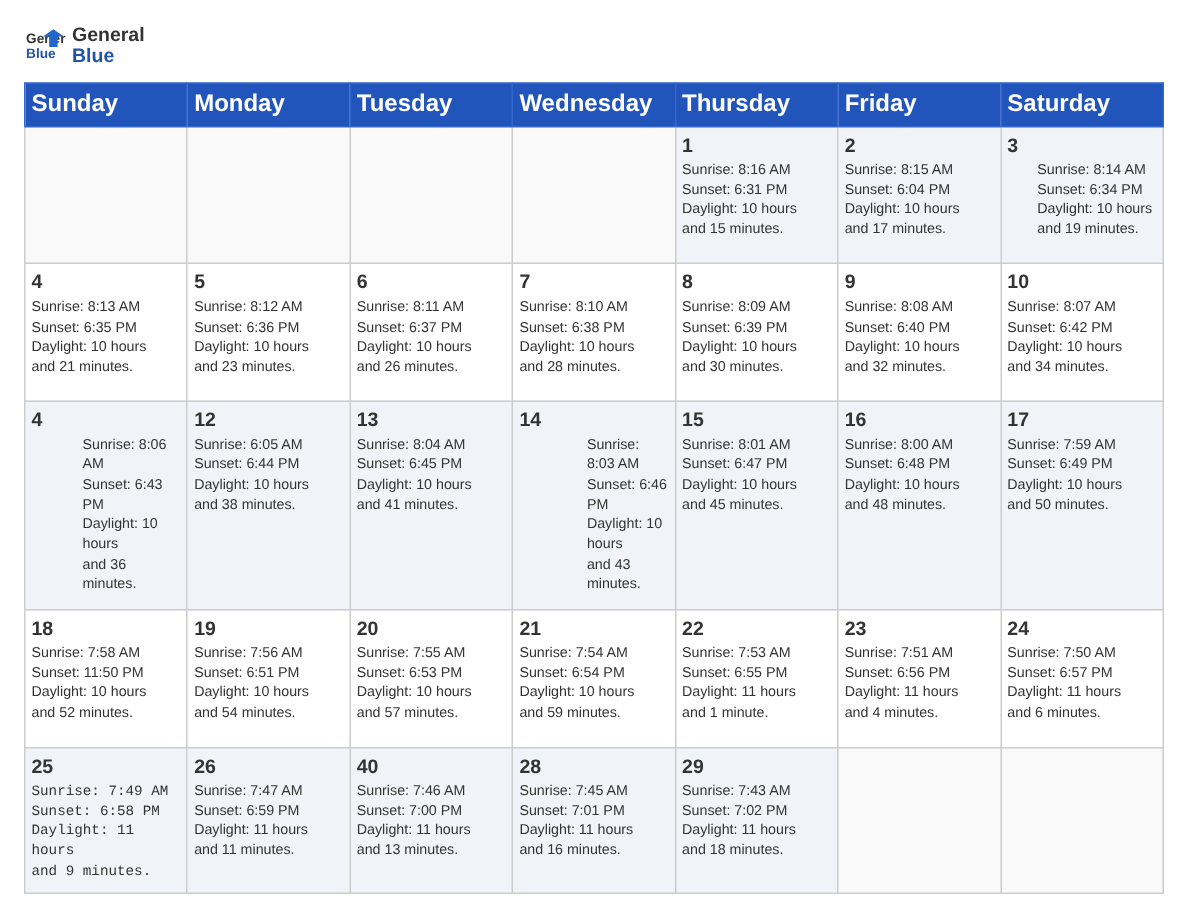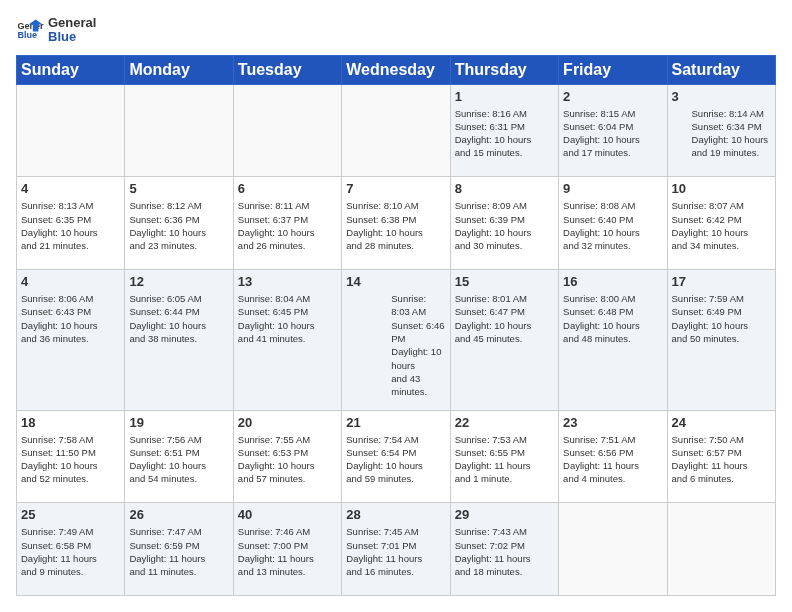--- a/index.html
+++ b/index.html
@@ -195,21 +195,21 @@
             <div class="day-number">10</div>
             <div class="day-info" style="white-space: pre-line;">Sunrise: 8:07 AM
 Sunset: 6:42 PM
 Daylight: 10 hours
 and 34 minutes.</div>
           </td>
         </tr>
         <tr class="row-shade">
           <td>
             <div class="day-number">4</div>
-            <div class="day-info" style="white-space: pre-line;">Sunrise: 8:06 AM
+            <div class="day-info" style="white-space: pre-line; margin-left: 34px;">Sunrise: 8:06 AM
 Sunset: 6:43 PM
 Daylight: 10 hours
 and 36 minutes.</div>
           </td>
           <td>
             <div class="day-number">12</div>
             <div class="day-info" style="white-space: pre-line;">Sunrise: 6:05 AM
 Sunset: 6:44 PM
 Daylight: 10 hours
 and 38 minutes.</div>
@@ -297,21 +297,21 @@
             <div class="day-number">24</div>
             <div class="day-info" style="white-space: pre-line;">Sunrise: 7:50 AM
 Sunset: 6:57 PM
 Daylight: 11 hours
 and 6 minutes.</div>
           </td>
         </tr>
         <tr class="row-shade">
           <td>
             <div class="day-number">25</div>
-            <div class="day-info" style="white-space: pre-line;">Sunrise: 7:49 AM
+            <div class="day-info" style="white-space: pre-line; font-family: Liberation Mono, monospace;">Sunrise: 7:49 AM
 Sunset: 6:58 PM
 Daylight: 11 hours
 and 9 minutes.</div>
           </td>
           <td>
             <div class="day-number">26</div>
             <div class="day-info" style="white-space: pre-line;">Sunrise: 7:47 AM
 Sunset: 6:59 PM
 Daylight: 11 hours
 and 11 minutes.</div>

